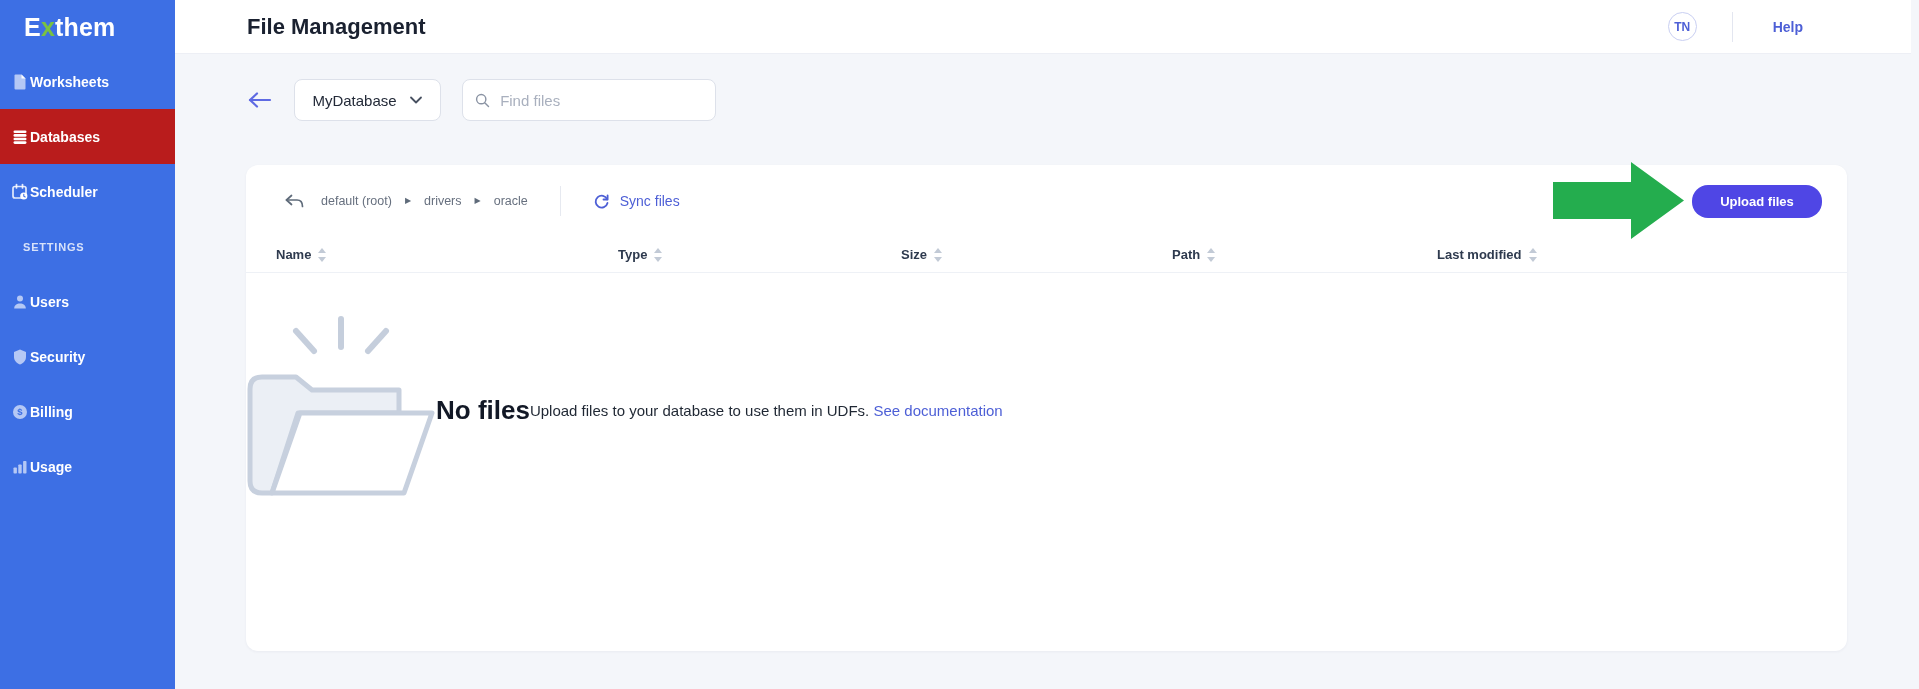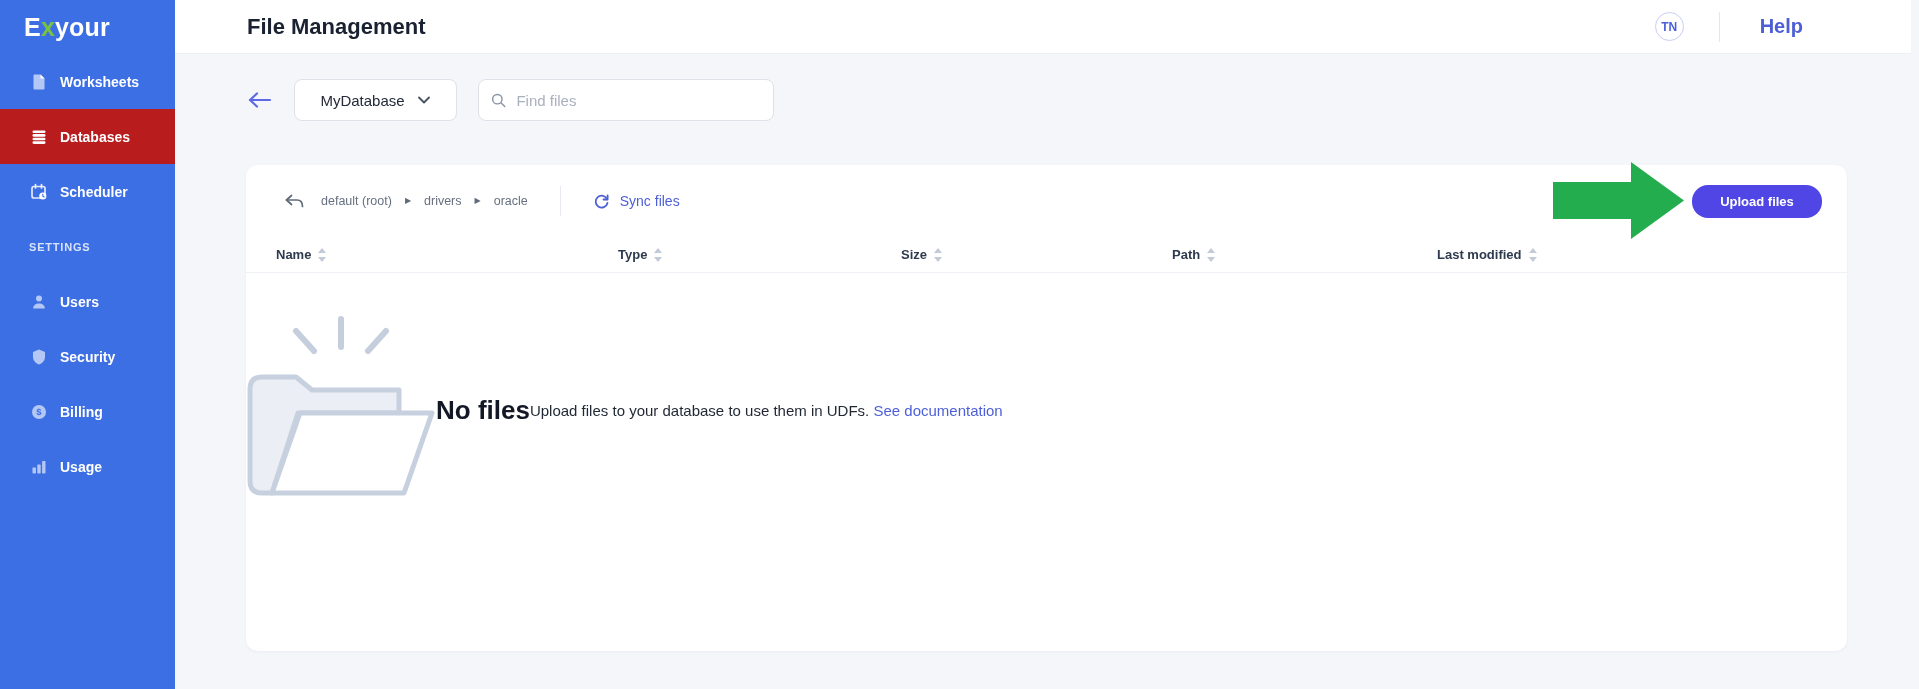--- a/index.html
+++ b/index.html
@@ -5,50 +5,50 @@
   * { margin:0; padding:0; box-sizing:border-box; }
   html,body { width:1919px; height:689px; overflow:hidden;
     font-family:"Liberation Sans", sans-serif; background:#F4F6FA; }
 
   
   .sidebar { position:fixed; left:0; top:0; width:175px; height:689px;
     background:#3D6FE4; z-index:5; }
   .logo { height:54px; display:flex; align-items:center; padding-left:24px;
     font-size:25px; font-weight:bold; color:#fff; letter-spacing:.2px; }
   .logo .accent { color:#79C142; }
-  .nav-item { height:55px; display:flex; align-items:center; gap:12px;
-    padding-left:30px; cursor:pointer; }
+  .nav-item { height:55px; display:flex; align-items:center; gap:1px;
+    padding-left:11px; cursor:pointer; }
   .nav-item.active { background:#b91c1c; }
   .nav-item .ico { width:18px; height:18px; flex:0 0 18px; display:flex;
     align-items:center; justify-content:center; }
   .nav-item .lbl { color:#fff; font-size:14px; font-weight:bold; }
-  .nav-section { height:55px; display:flex; align-items:center; padding-left:29px;
+  .nav-section { height:55px; display:flex; align-items:center; padding-left:23px;
     color:rgba(255,255,255,.8); font-size:11px; font-weight:bold; letter-spacing:.8px; }
 
   
   .topbar { position:fixed; left:175px; top:0; right:8px; height:54px; background:#fff;
     border-bottom:1px solid #EDEFF5; display:flex; align-items:center; z-index:4; }
   .page-title { margin-left:72px; font-size:22px; font-weight:bold; color:#1A2130; }
   .topbar-right { margin-left:auto; display:flex; align-items:center; padding-right:108px; }
   .avatar { width:29px; height:29px; border-radius:50%; border:1px solid #C9CFF2;
     color:#4D5FD6; font-size:12px; font-weight:bold; display:flex; align-items:center;
     justify-content:center; cursor:pointer; background:#fff; }
   .top-divider { width:1px; height:30px; background:#E3E6F0; margin:0 40px 0 35px; }
-  .help-link { color:#4D5FD6; font-size:20px; font-weight:bold; text-decoration:none; cursor:pointer; }
+  .help-link { color:#4D5FD6; font-size:14px; font-weight:bold; text-decoration:none; cursor:pointer; }
 
   
   .content { position:absolute; left:175px; top:54px; right:0; bottom:0; }
   .toolbar { display:flex; align-items:center; margin:25px 0 0 72px; gap:21px; }
   .back-btn { width:26px; height:20px; border:none; background:none; cursor:pointer;
     display:flex; align-items:center; justify-content:center; padding:0; }
-  .db-select { width:163px; height:42px; background:#fff; border:1px solid #DDE1EA;
+  .db-select { width:147px; height:42px; background:#fff; border:1px solid #DDE1EA;
     border-radius:8px; display:flex; align-items:center; justify-content:center; gap:12px;
     cursor:pointer; }
   .db-select .val { font-size:15px; color:#232A38; }
-  .search-box { width:296px; height:42px; background:#fff; border:1px solid #DDE1EA;
+  .search-box { width:254px; height:42px; background:#fff; border:1px solid #DDE1EA;
     border-radius:8px; display:flex; align-items:center; padding:0 12px; gap:10px; }
   .search-box input { border:none; outline:none; font-size:15px; color:#232A38; width:100%;
     font-family:"Liberation Sans", sans-serif; background:transparent; }
   .search-box input::placeholder { color:#A9B0BE; }
 
   
   .card { position:absolute; left:71px; right:72px; top:111px; height:486px;
     background:#fff; border-radius:12px; box-shadow:0 1px 3px rgba(30,40,70,.05); }
   .card-toolbar { height:72px; display:flex; align-items:center; padding:0 25px 0 37px; }
   .crumbs { display:flex; align-items:center; gap:13px; }
@@ -74,21 +74,21 @@
   
   .green-arrow { position:fixed; left:1553px; top:162px; z-index:9; }
 </style>
 </head>
 <body>
 
 <aside class="sidebar">
   <div class="logo">
       <span>E</span>
       <span class="accent">x</span>
-      <span>your</span>
+      <span>them</span>
     </div>
 
   <div class="nav-item">
     <span class="ico">
       <svg width="18" height="18" viewBox="0 0 18 18">
           <path d="M4.5 1.5h6l4 4v10a1 1 0 0 1-1 1h-9a1 1 0 0 1-1-1v-13a1 1 0 0 1 1-1z" fill="rgba(255,255,255,.62)"></path>
           <path d="M10.5 1.5l4 4h-4z" fill="rgba(255,255,255,.95)"></path>
         </svg>
     </span>
     <span class="lbl">Worksheets</span>

